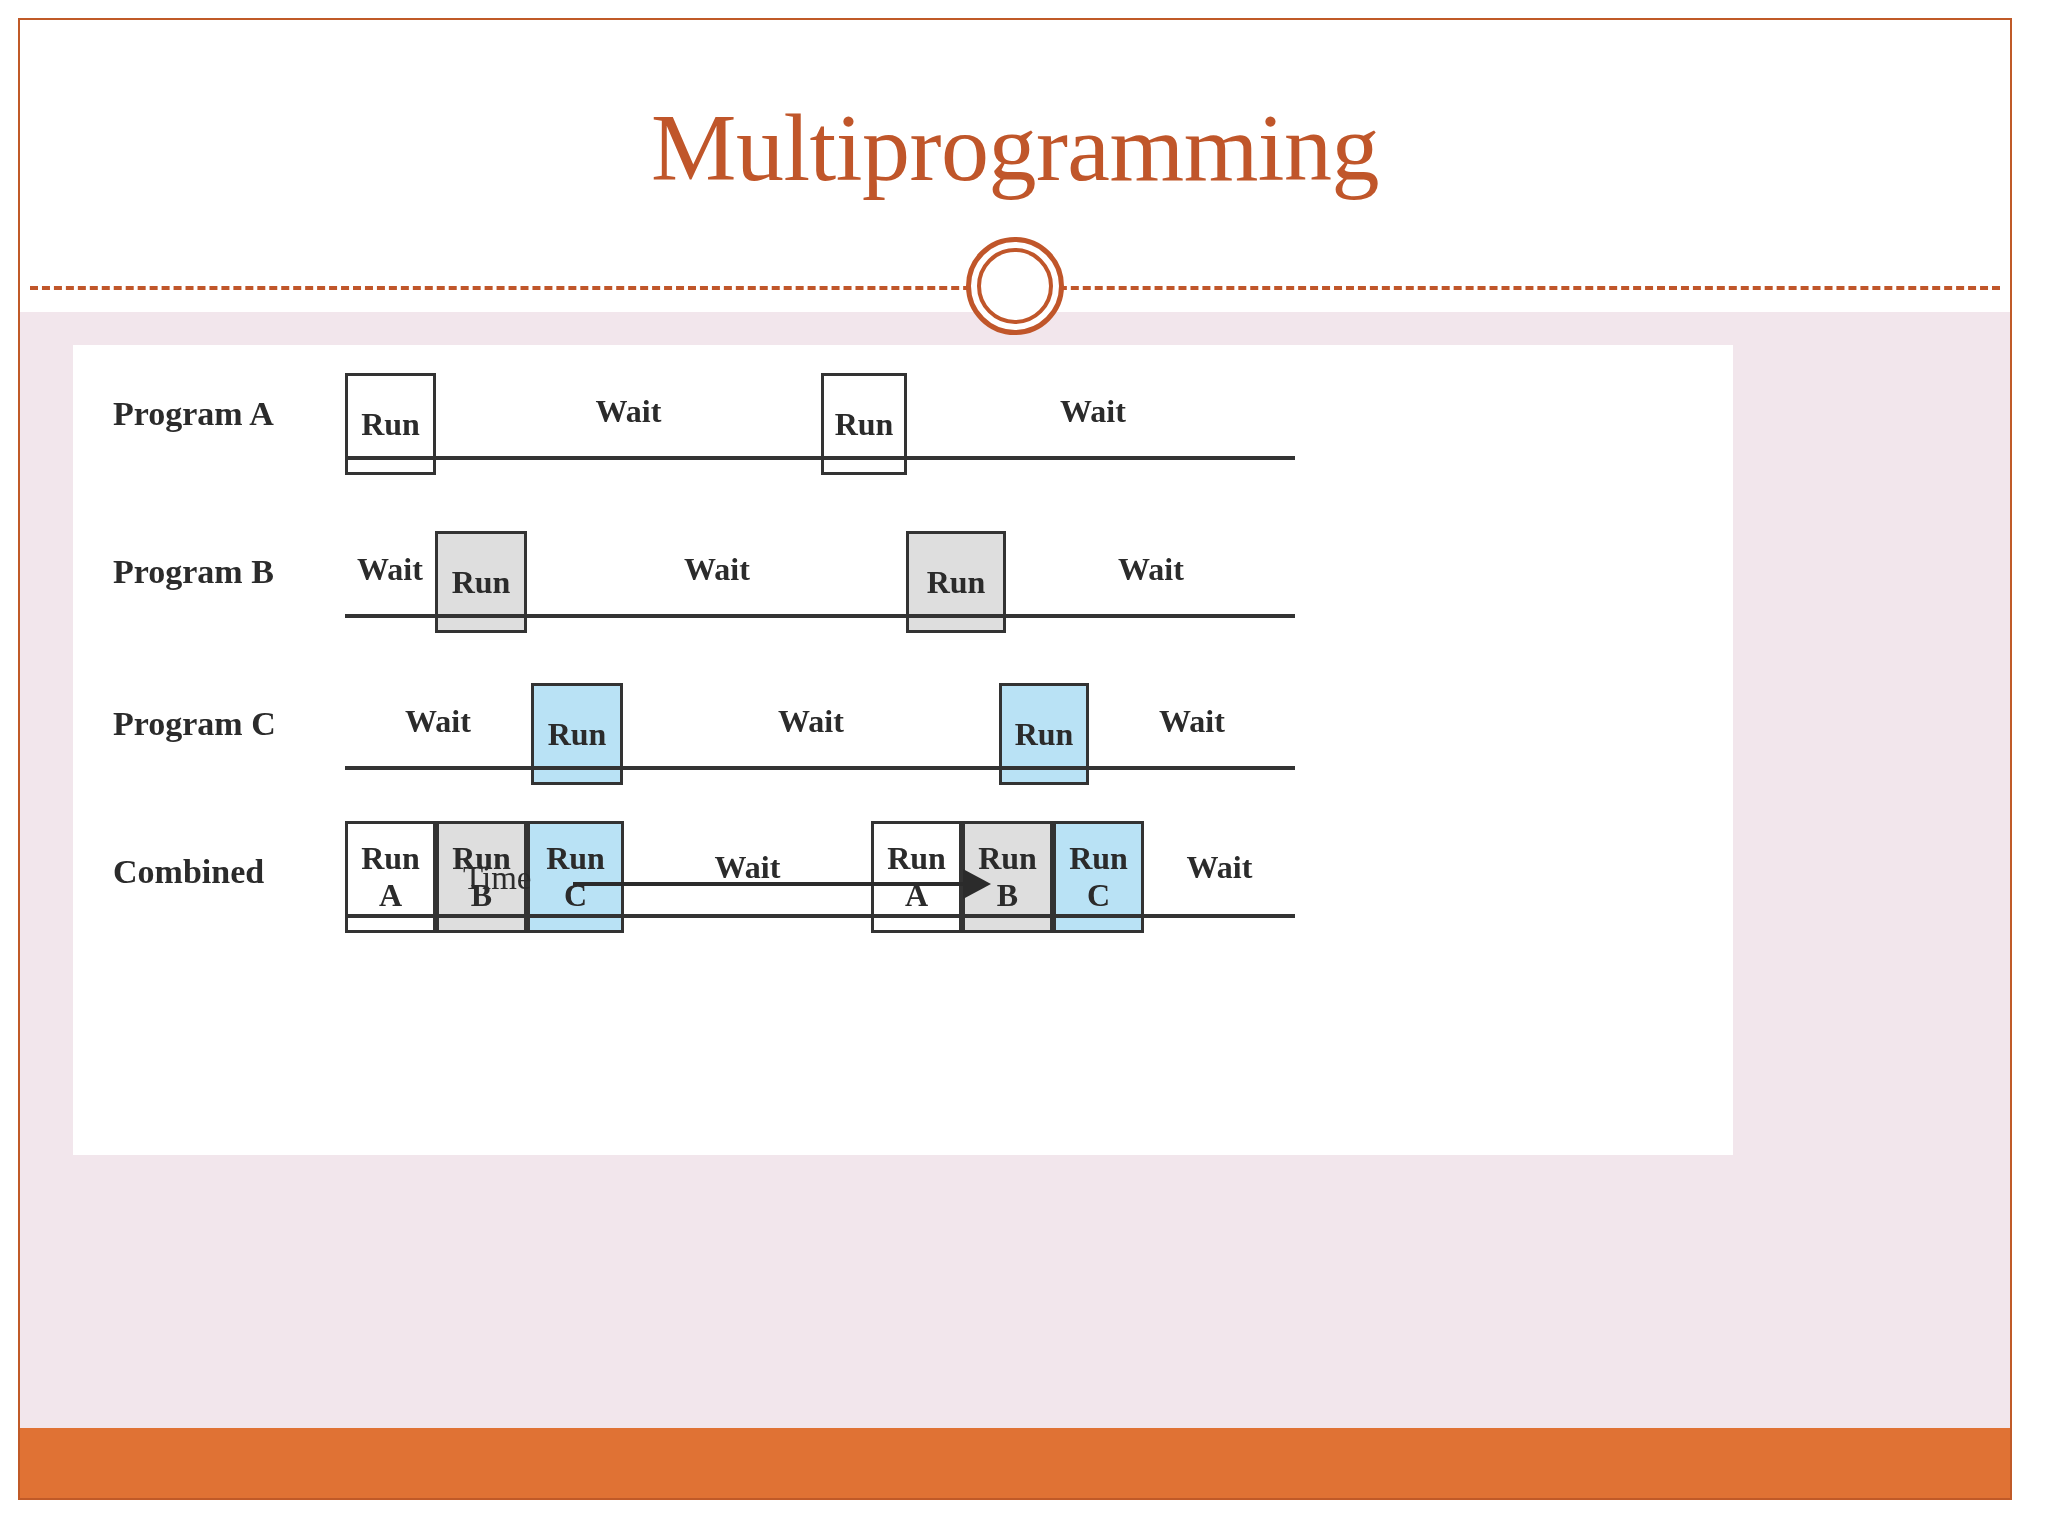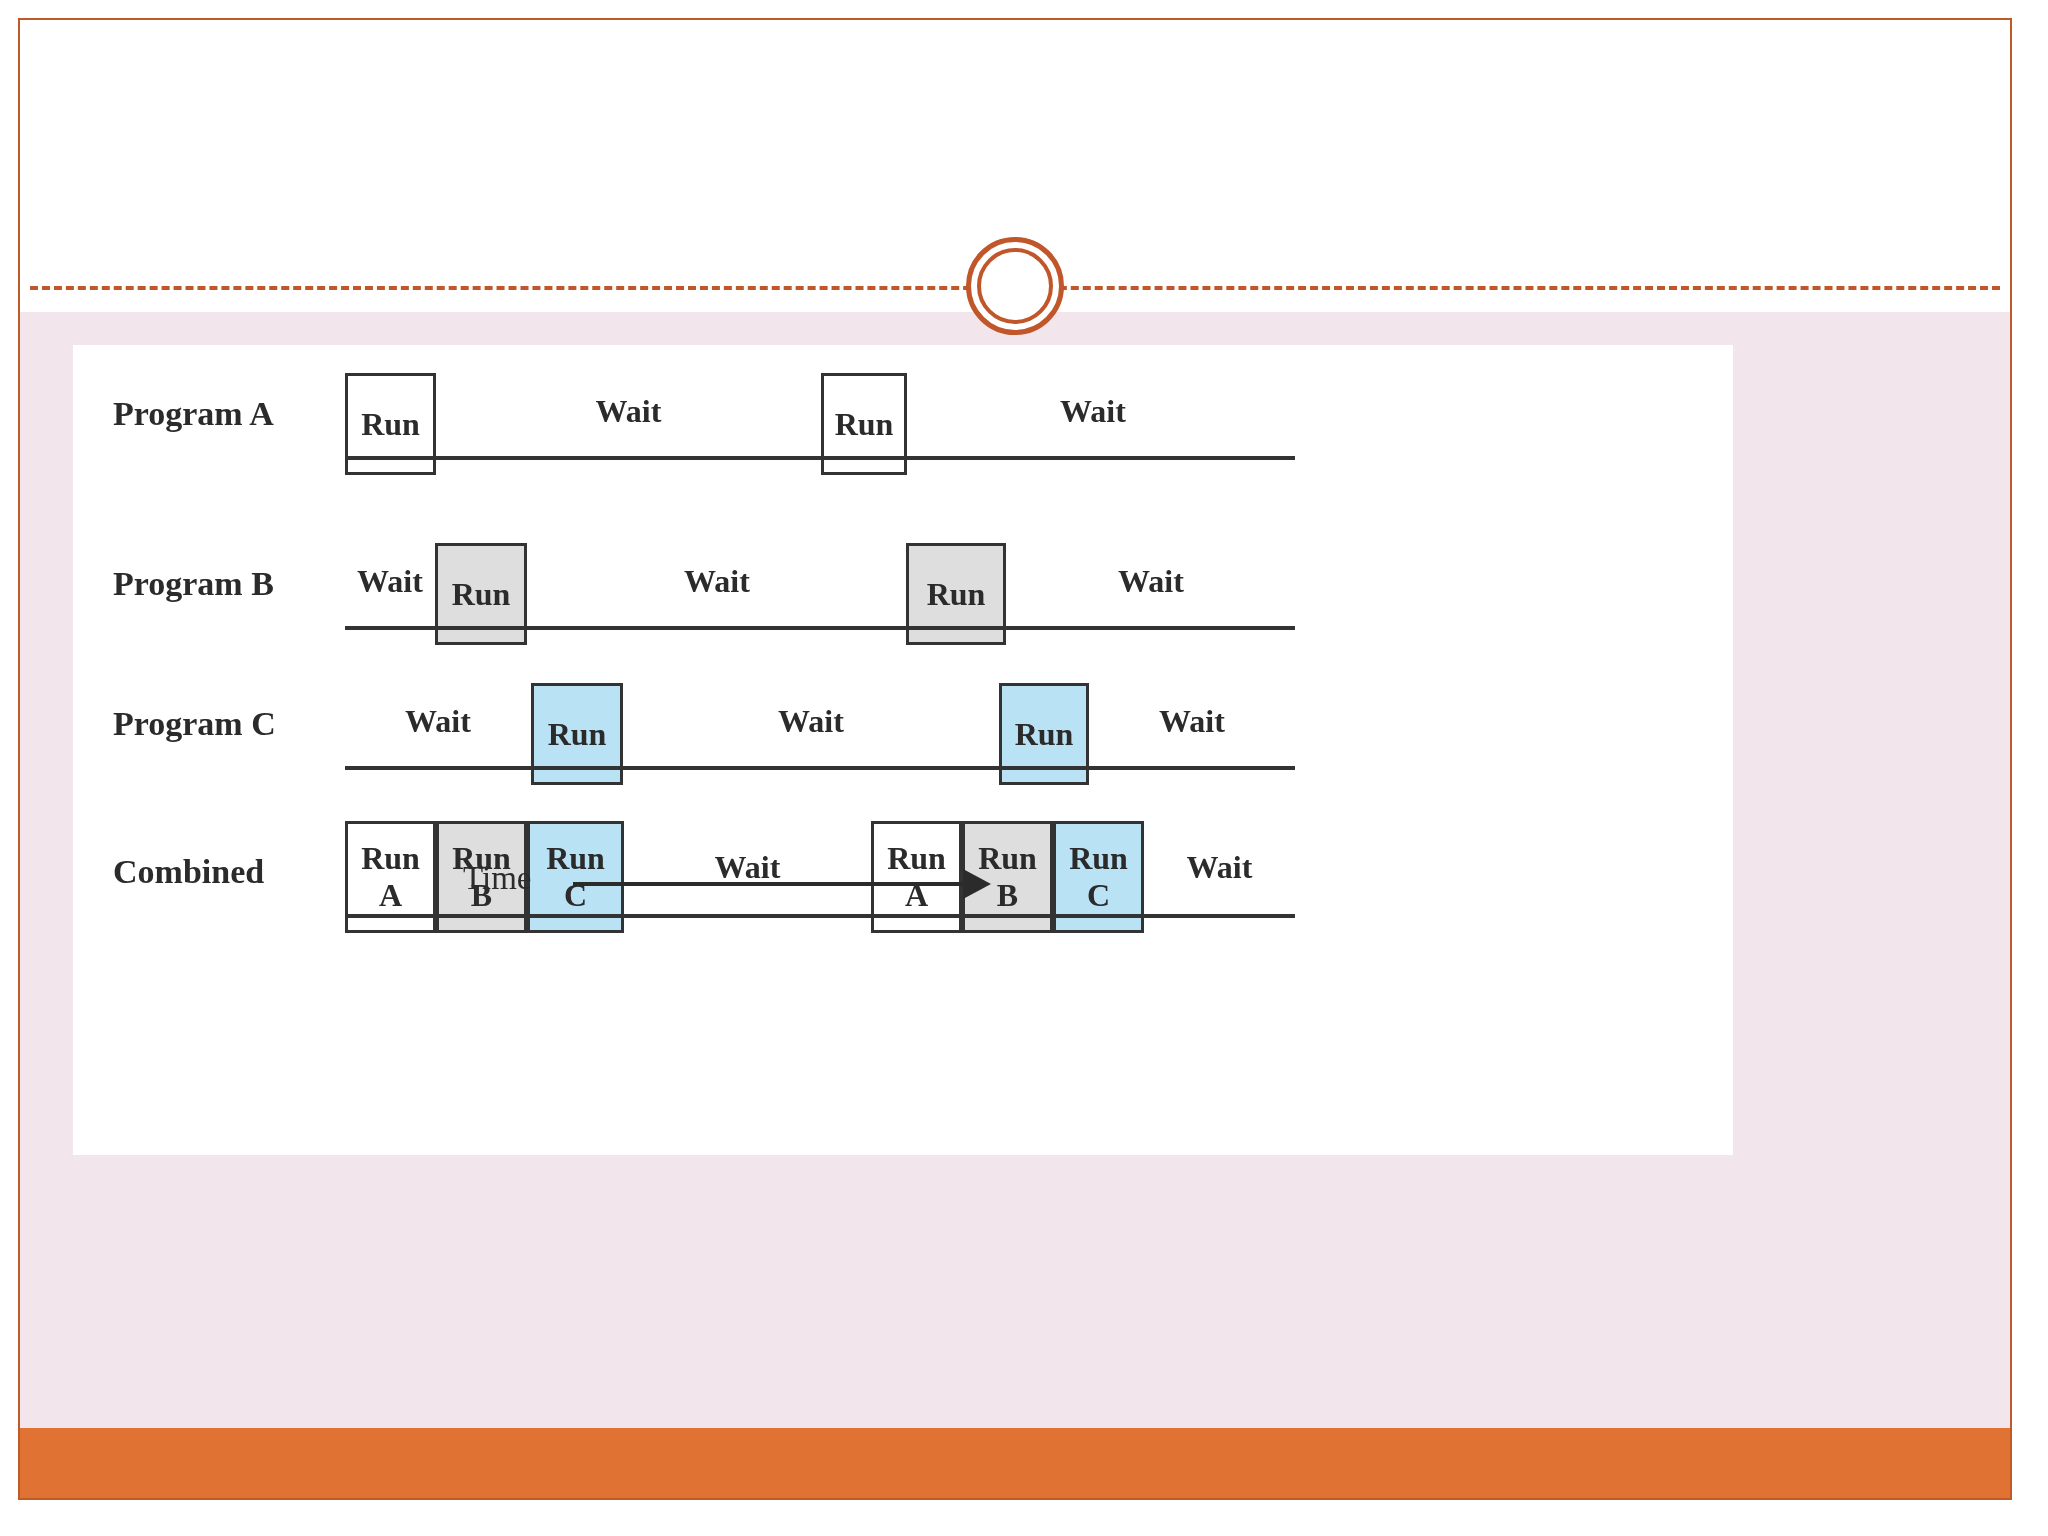--- a/index.html
+++ b/index.html
@@ -203,20 +203,23 @@
     color: #2b2b2b;
     white-space: nowrap;
     font-family: "Liberation Serif", "DejaVu Serif", serif;
   }
 </style>
 </head>
 <body>
 
 <div id="slide">
 
+  <div id="title-area">
+    <div id="page-title">Multiprogramming</div>
+  </div>
 
   <div id="divider"></div>
 
   <div id="circle-ornament">
     <div class="outer"></div>
     <div class="inner"></div>
   </div>
 
   <div id="body-area">
 
@@ -233,21 +236,21 @@
 
         <div class="blk white" style="left:748px;top:12px;width:86px;height:102px;">
           <span>Run</span>
         </div>
 
         <div class="wait-label" style="left:834px;top:48px;width:372px;">Wait</div>
 
         <div class="baseline" style="left:272px;top:111px;width:950px;"></div>
       </div>
 
-      <div class="row" style="top:170px;height:160px;padding-left:12px;">
+      <div class="row" style="top:158px;height:160px;padding-left:12px;">
         <div class="row-label" style="top:50px;">Program B</div>
 
         <div class="wait-label" style="left:272px;top:48px;width:90px;">Wait</div>
 
         <div class="blk gray" style="left:362px;top:12px;width:92px;height:102px;">
           <span>Run</span>
         </div>
 
         <div class="wait-label" style="left:454px;top:48px;width:380px;">Wait</div>
 

